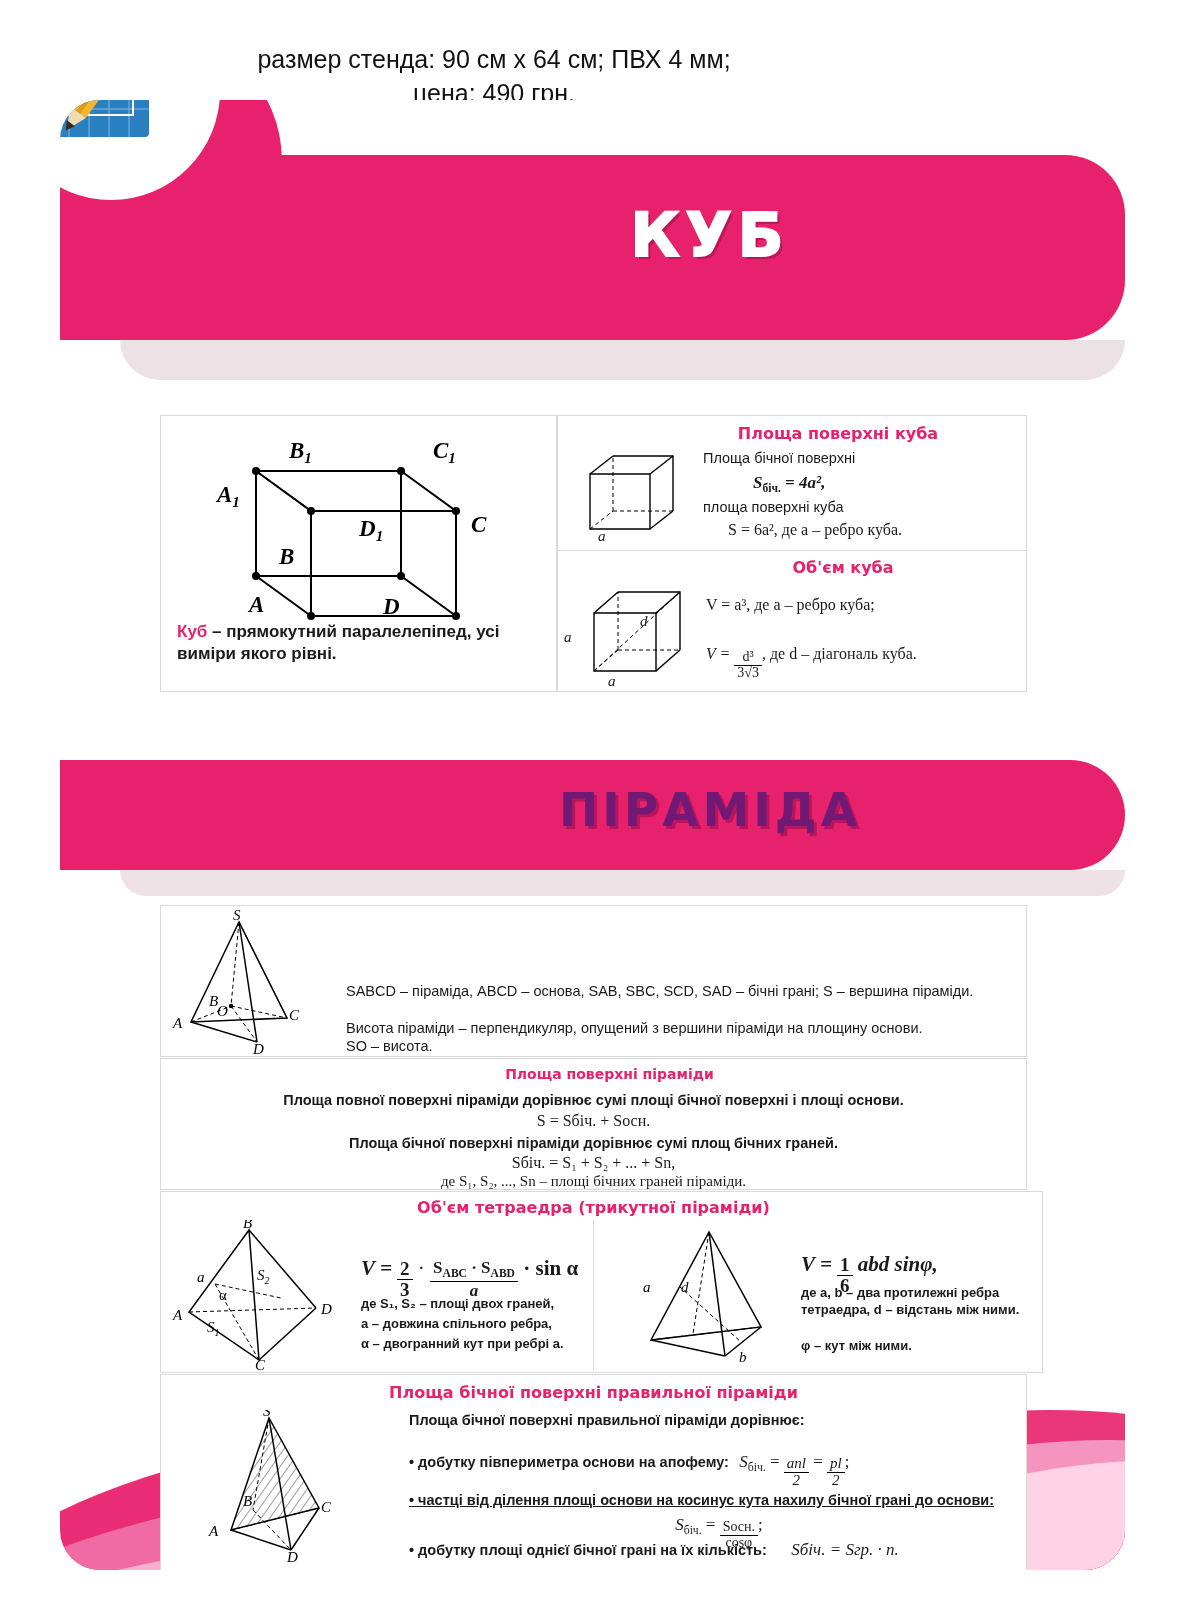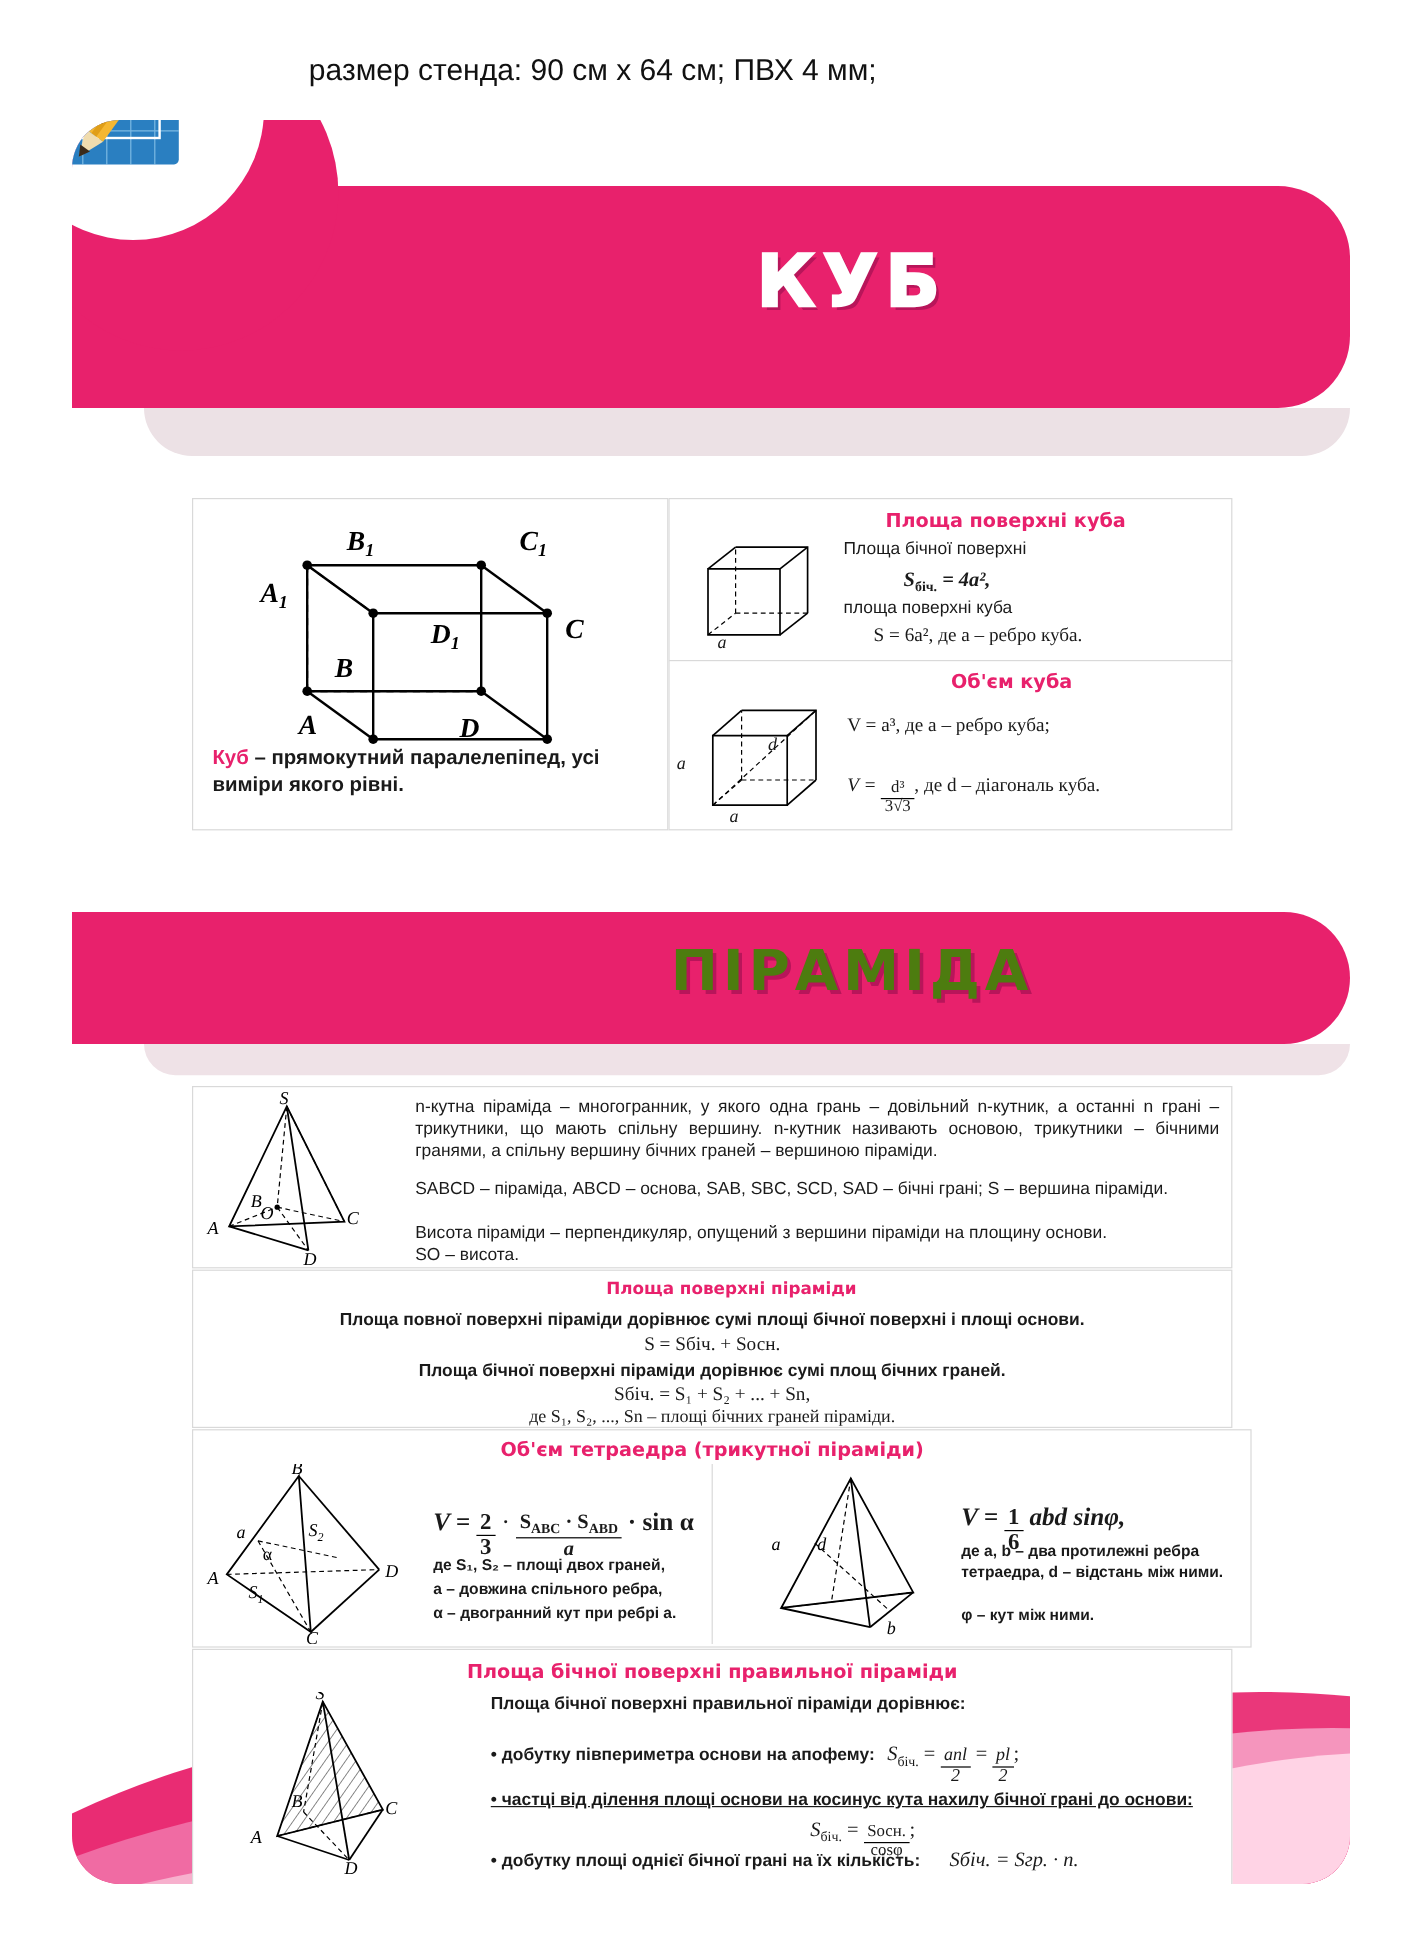--- a/index.html
+++ b/index.html
@@ -100,33 +100,34 @@
   .band2{
     position:absolute;left:0;top:660px;width:1065px;height:110px;background:#e8216c;
     border-top-right-radius:55px;border-bottom-right-radius:55px;
   }
   .band2-shadow{
     position:absolute;left:60px;top:770px;width:1005px;height:26px;background:#efe2e7;
     border-bottom-left-radius:26px;border-bottom-right-radius:26px;
   }
   .band2-title{
     position:absolute;left:300px;top:682px;width:700px;text-align:center;
-    font-size:47px;font-weight:bold;color:#4d7c0f;letter-spacing:4px;
+    font-size:47px;font-weight:bold;color:#701a75;letter-spacing:4px;
     text-shadow:3px 3px 0 #b8155a;
     font-family:"DejaVu Sans", sans-serif;
   }
   svg{display:block;}
 </style>
 </head>
 <body>
 
 <div class="page">
 
   <div class="caption">
     <div>размер стенда: 90 см x 64 см; ПВХ 4 мм;</div>
+    <div>цена: 490 грн.</div>
   </div>
 
   <div class="board">
     <div class="board-inner">
 
       <div class="wave wave1"></div>
       <div class="wave wave2"></div>
       <div class="wave wave3"></div>
       <div class="wave wave4"></div>
       <div class="wave wave5"></div>
@@ -251,21 +252,20 @@
           <circle cx="62" cy="96" r="2.2" fill="#000"></circle>
           <g font-family="Liberation Serif, serif" font-size="15" font-style="italic" fill="#000">
             <text x="64" y="10">S</text>
             <text x="40" y="96">B</text>
             <text x="48" y="106">O</text>
             <text x="120" y="110">C</text>
             <text x="4" y="118">A</text>
             <text x="84" y="144">D</text>
           </g>
         </svg>
-        <div class="txt" style="position:absolute;left:185px;top:8px;width:670px;text-align:justify;">n-кутна піраміда – многогранник, у якого одна грань – довільний n-кутник, а останні n грані – трикутники, що мають спільну вершину. n-кутник називають основою, трикутники – бічними гранями, а спільну вершину бічних граней – вершиною піраміди.</div>
         <div class="txt" style="position:absolute;left:185px;top:76px;width:670px;">SABCD – піраміда, ABCD – основа, SAB, SBC, SCD, SAD – бічні грані;  S – вершина піраміди.</div>
         <div class="txt" style="position:absolute;left:185px;top:113px;width:670px;">Висота піраміди –  перпендикуляр, опущений з вершини піраміди на площину основи.</div>
         <div class="txt" style="position:absolute;left:185px;top:131px;width:670px;">SO – висота.</div>
       </div>
 
       <div class="card" style="left:100px;top:958px;width:865px;height:130px;">
         <div class="red-title" style="position:absolute;left:16px;top:7px;width:865px;font-size:14px;">Площа поверхні піраміди</div>
         <div class="txt center" style="position:absolute;left:0;top:32px;width:865px;font-weight:bold;">Площа повної поверхні піраміди дорівнює сумі площі бічної поверхні і площі основи.</div>
         <div class="serif center" style="position:absolute;left:0;top:53px;width:865px;font-size:16px;">S = Sбіч. + Sосн.</div>
         <div class="txt center" style="position:absolute;left:0;top:75px;width:865px;font-weight:bold;">Площа бічної поверхні піраміди дорівнює сумі площ бічних граней.</div>

